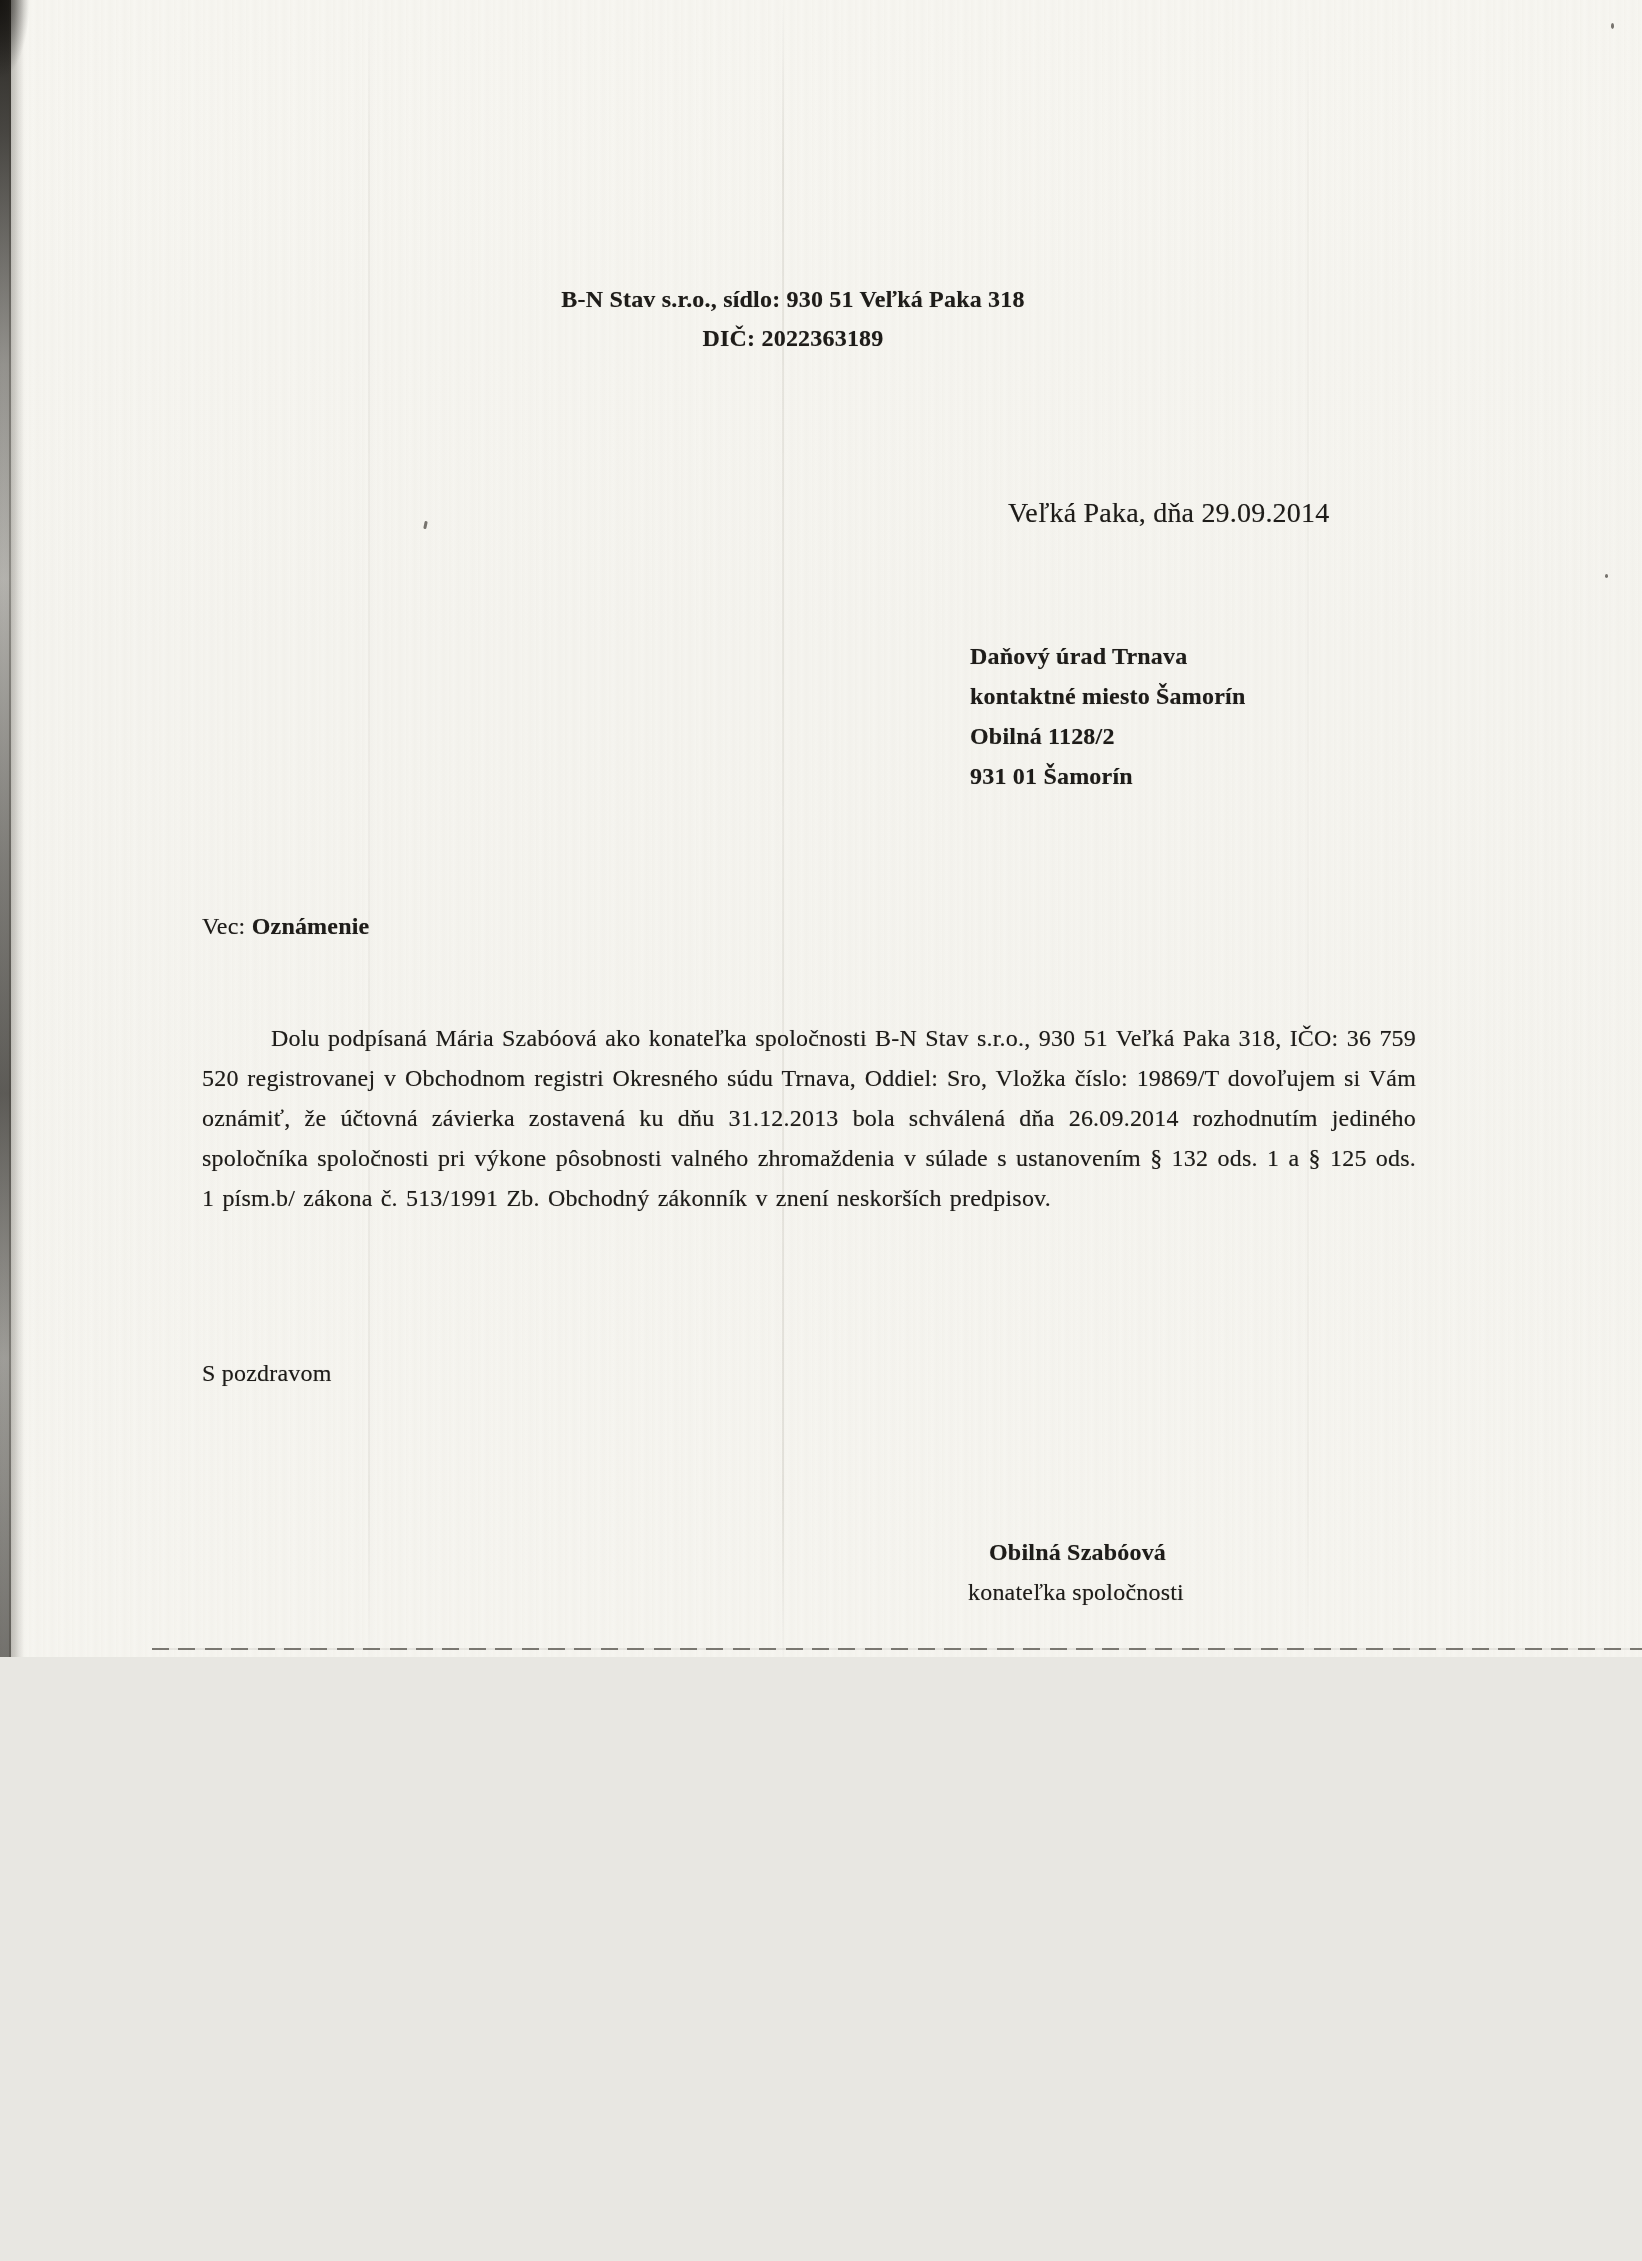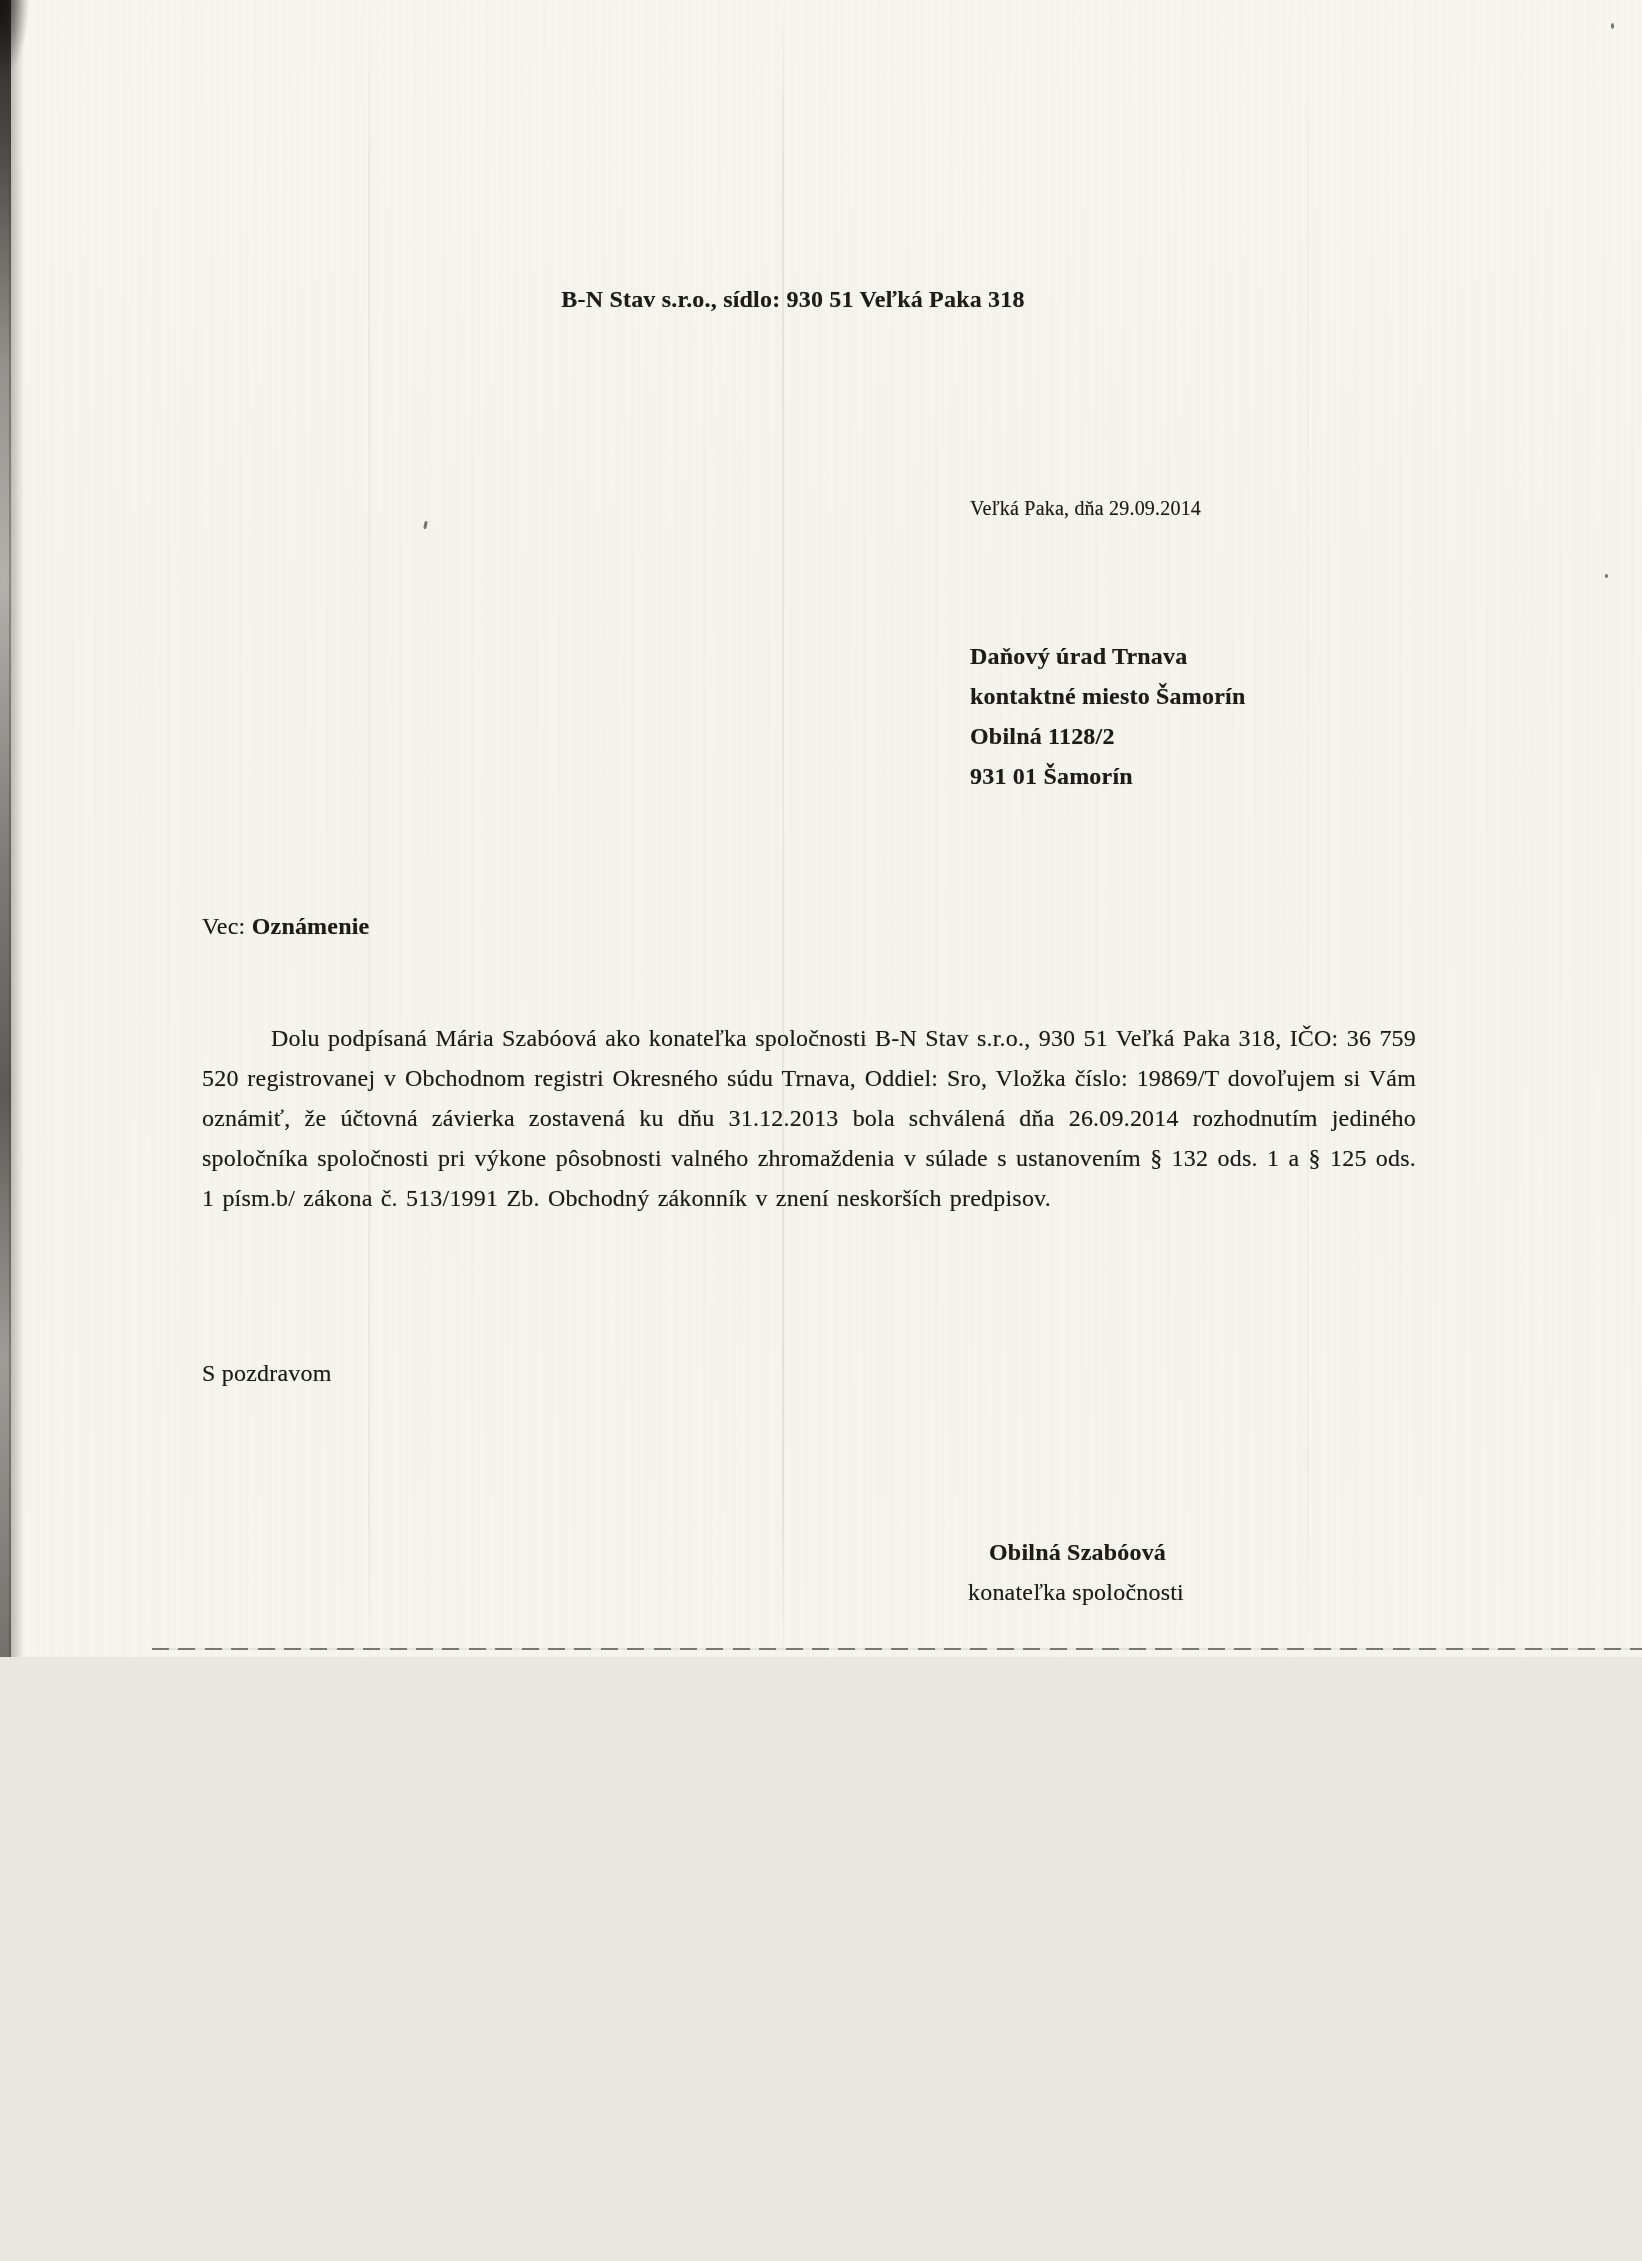--- a/index.html
+++ b/index.html
@@ -62,22 +62,22 @@
   .speck{position:absolute;background:rgba(50,46,40,0.65);border-radius:50%;}
   .speck-a{left:1611px;top:22.5px;width:3.3px;height:6px;}
   .speck-b{left:1605px;top:574px;width:3.3px;height:4px;}
   .speck-c{left:424px;top:521px;width:2.6px;height:8px;border-radius:1.3px;transform:rotate(12deg);}
   
   .letter-header{
     position:absolute;left:370px;top:280px;width:846px;
     text-align:center;font-weight:bold;font-size:24px;line-height:39px;
   }
   .dateline{
-    position:absolute;left:970px;top:497px;
-    font-size:20px;
+    position:absolute;left:1008px;top:497px;
+    font-size:28px;
   }
   .recipient{
     position:absolute;left:970px;top:636px;
     font-weight:bold;font-size:24px;line-height:40px;
   }
   .recipient span{display:block;}
   .subject{
     position:absolute;left:202px;top:913px;
     font-size:24px;
   }
@@ -111,20 +111,21 @@
   <div class="crease crease-1"></div>
   <div class="crease crease-2"></div>
   <div class="crease crease-3"></div>
   <div class="scan-bottom-line"></div>
   <div class="speck speck-a"></div>
   <div class="speck speck-b"></div>
   <div class="speck speck-c"></div>
 
   <div class="letter-header txt">
     <div>B-N Stav s.r.o., sídlo: 930 51 Veľká Paka 318</div>
+    <div>DIČ: 2022363189</div>
   </div>
 
   <div class="dateline txt">Veľká Paka, dňa 29.09.2014</div>
 
   <div class="recipient txt">
     <span>Daňový úrad Trnava</span>
     <span>kontaktné miesto Šamorín</span>
     <span>Obilná 1128/2</span>
     <span>931 01 Šamorín</span>
   </div>

